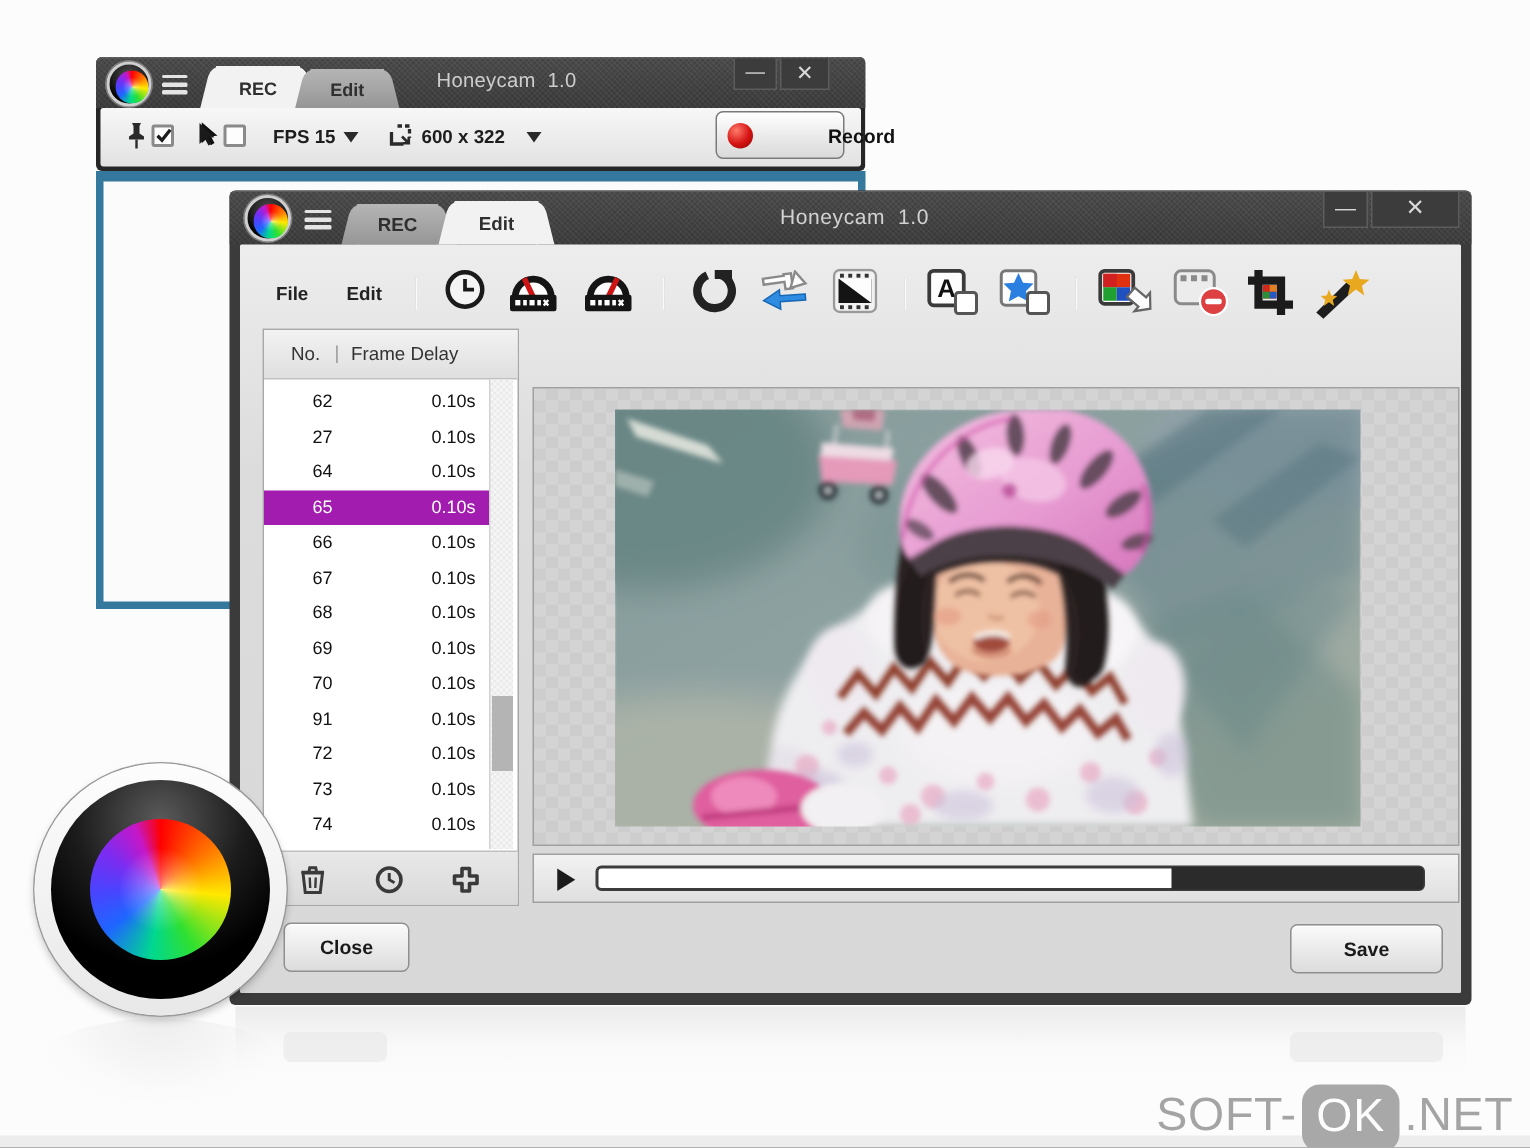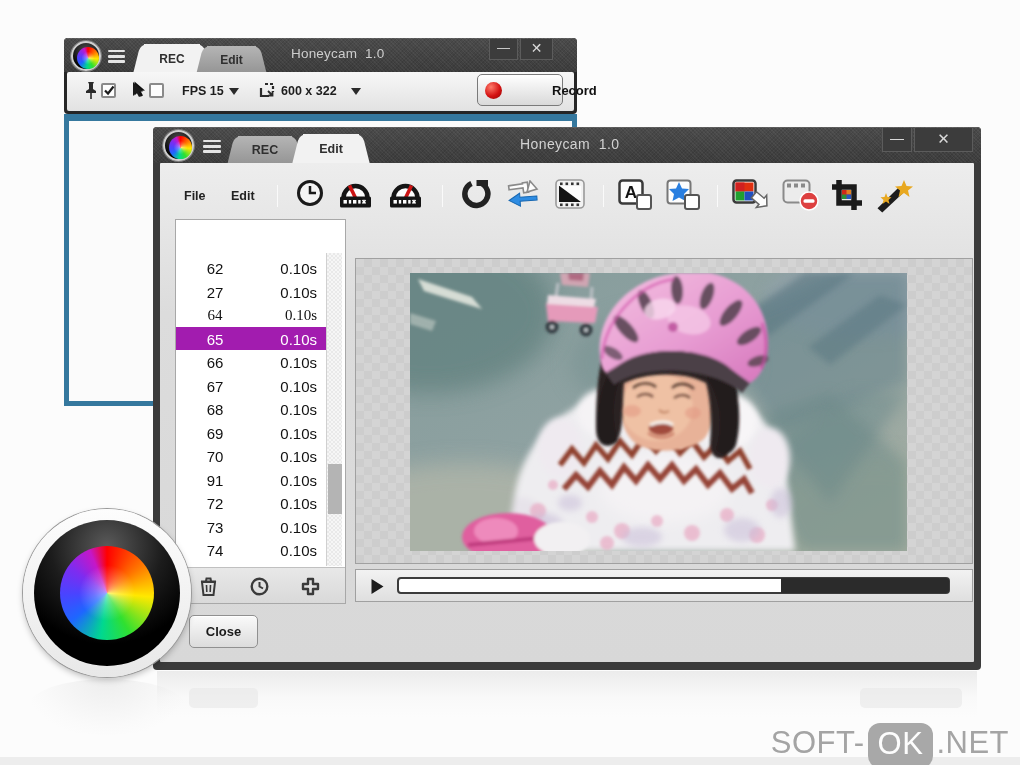--- a/index.html
+++ b/index.html
@@ -63,21 +63,21 @@
 .menu { position:absolute; top:26px; font-size:12.5px; font-weight:bold; color:#222; }
 .tsep { position:absolute; top:22px; width:1px; height:22px; background:#b0b0b0; border-right:1px solid #fafafa; }
 .ticon { position:absolute; top:16px; }
 
 
 #listpanel { position:absolute; left:15px; top:56px; width:171px; height:385px;
   border:1px solid #a8a8a8; background:#fff; }
 #listhead { position:absolute; left:0; right:0; top:0; height:33px;
   background:linear-gradient(#f2f2f2,#dfdfdf); border-bottom:1px solid #c0c0c0;
   font-size:12.5px; color:#333; }
-#rows { position:absolute; left:0; right:19px; top:33px; bottom:37px; font-size:15px; color:#111; }
+#rows { position:absolute; left:0; right:19px; top:33px; bottom:37px; font-size:12px; color:#111; }
 .row { position:absolute; left:0; right:0; height:23px; }
 .row .n { position:absolute; left:24px; width:30px; text-align:center; top:4px; }
 .row .d { position:absolute; right:9px; top:4px; }
 .rowsel { background:#a21caf; color:#fff; }
 #vsb { position:absolute; right:3px; top:33px; bottom:37px; width:16px;
   background:repeating-conic-gradient(#e9e9e9 0 25%, #f6f6f6 0 50%) 0 0/4px 4px; border-left:1px solid #d0d0d0;}
 #vsbthumb { position:absolute; left:1px; right:0; top:211px; height:50px; background:#b4b4b4; }
 #listfoot { position:absolute; left:0; right:0; bottom:0; height:36px;
   background:linear-gradient(#e8e8e8,#d9d9d9); border-top:1px solid #c0c0c0; }
 
@@ -273,30 +273,35 @@
       <rect x="12" y="15.5" width="4.5" height="4.5" fill="#289038"></rect>
       <rect x="16.5" y="15.5" width="4.5" height="4.5" fill="#2858c0"></rect>
     </svg>
     <svg class="ticon" style="left:716px;" width="38" height="34" viewBox="0 0 38 34">
       <path d="M2 30 L22 8 L27 13 L7 34 Z" fill="#1d1d1d" transform="rotate(3 15 20)"></path>
       <path d="M28 1 L30.5 7 L37 7.5 L32 11.5 L33.5 18 L28 14 L22.5 18 L24 11.5 L19 7.5 L25.5 7 Z" fill="#e8a820"></path>
       <path d="M10 14 L11.5 18 L15.5 18.3 L12.5 21 L13.5 25 L10 22.5 L6.5 25 L7.5 21 L4.5 18.3 L8.5 18 Z" fill="#e8a820"></path>
     </svg>
 
     <div id="listpanel">
+      <div id="listhead">
+          <span style="position:absolute; left:18px; top:9px;">No.</span>
+          <span style="position:absolute; left:47px; top:8px; color:#999;">|</span>
+          <span style="position:absolute; left:58px; top:9px;">Frame Delay</span>
+        </div>
       <div id="rows">
           <div class="row" style="top: 3px;">
             <span class="n">62</span>
             <span class="d">0.10s</span>
           </div>
           <div class="row" style="top: 26.5px;">
             <span class="n">27</span>
             <span class="d">0.10s</span>
           </div>
-          <div class="row" style="top: 50px; font-family: Liberation Serif, serif;">
+          <div class="row" style="top: 50px;">
             <span class="n">64</span>
             <span class="d">0.10s</span>
           </div>
           <div class="row rowsel" style="top: 73.5px;">
             <span class="n">65</span>
             <span class="d">0.10s</span>
           </div>
           <div class="row" style="top: 97px;">
             <span class="n">66</span>
             <span class="d">0.10s</span>
@@ -498,21 +503,22 @@
 </svg>
     </div>
     <div id="player">
       <svg class="abs" style="left:14px; top:8px;" width="15" height="17" viewBox="0 0 15 17">
         <path d="M1.5 1 L13.5 8.5 L1.5 16 Z" fill="#1c1c1c"></path>
       </svg>
       <div id="ptrack">
           <div id="pfill"></div>
         </div>
     </div>
-    <div class="pushbtn" style="left:29px; top:452px; width:69px; height:33px; line-height:31px;">Close</div>
+    <div class="pushbtn" style="left:29px; top:452px; width:84px; height:33px; line-height:31px;">Close</div>
+    <div class="pushbtn" style="left:700px; top:453px; width:102px; height:33px; line-height:31px;">Save</div>
   </div>
 </div>
 
 <div id="biglogo" class="abs">
   <div class="black"></div>
   <div class="wheel"></div>
 </div>
 
 <div class="refl" style="left:157px; top:671px; width:820px; height:46px; background:linear-gradient(rgba(198,198,198,.62), rgba(228,228,228,.28) 55%, rgba(245,245,245,0));"></div>
 <div class="refl" style="left:189px; top:688px; width:69px; height:20px; background:#e6e6e6; border-radius:5px; opacity:.55;"></div>

